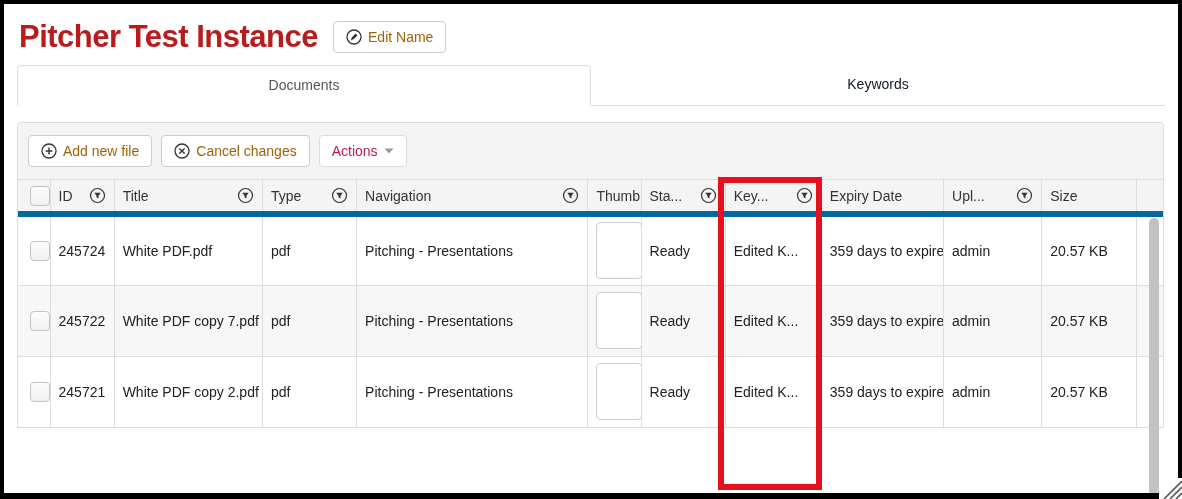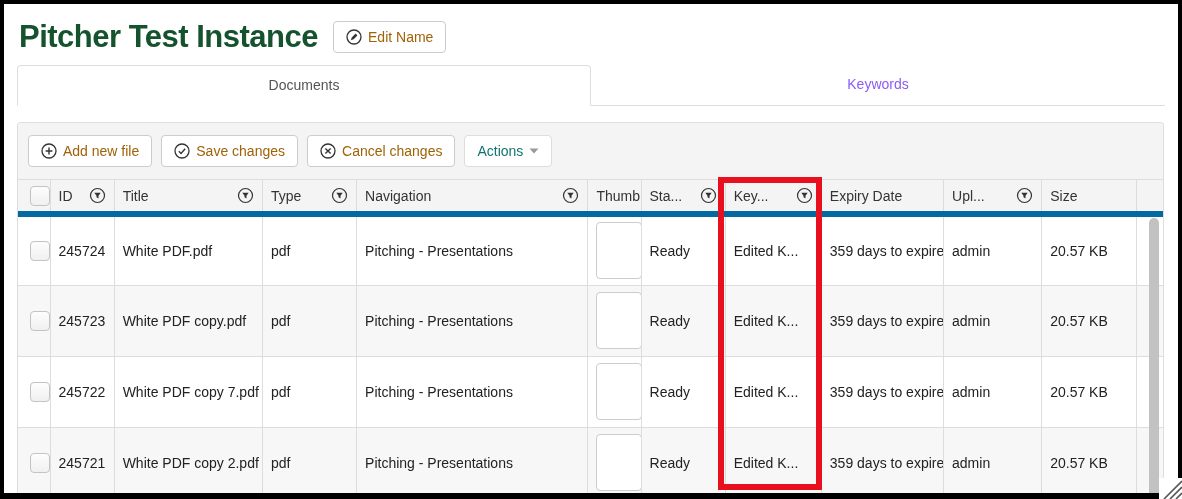--- a/index.html
+++ b/index.html
@@ -18,36 +18,36 @@
     position: absolute;
     left: 4px; top: 4px; right: 4px; bottom: 6px;
     background: #fff;
     overflow: hidden;
   }
   .page { padding: 10px 13px 0 13px; }
 
   
   .header-row { display: flex; align-items: center; gap: 15px; margin: 5px 0 10px 2px; }
   h1 {
-    font-size: 31px; font-weight: bold; color: #14532d; letter-spacing: -0.5px;
+    font-size: 31px; font-weight: bold; color: #b91c1c; letter-spacing: -0.5px;
   }
   .btn {
     display: inline-flex; align-items: center; gap: 6px;
     background: #fff; border: 1px solid #ccc; border-radius: 4px;
     padding: 7px 12px; font-size: 14px; color: #a16207;
     font-family: "Liberation Sans", sans-serif; cursor: pointer; white-space: nowrap;
   }
   .btn svg { flex: 0 0 auto; }
-  .btn.actions { color: #0f766e; border-color: #ddd; }
+  .btn.actions { color: #be185d; border-color: #ddd; }
 
   
   .tabs { display: flex; border-bottom: 1px solid #ddd; margin-top: 3px; }
   .tab {
     width: 50%; text-align: center; padding: 11px 0 12px;
-    font-size: 14px; color: #8b5cf6; cursor: pointer;
+    font-size: 14px; color: #0f172a; cursor: pointer;
   }
   .tab.active {
     background: #fff; color: #555;
     border: 1px solid #ddd; border-bottom: 1px solid transparent;
     border-radius: 4px 4px 0 0; margin-bottom: -1px;
   }
 
   
   .panel {
     width: 1147px; margin-top: 16px;
@@ -139,27 +139,20 @@
 
       <div class="panel">
 
         <div class="toolbar">
           <button class="btn">
             <svg width="16" height="16" viewBox="0 0 16 16">
               <circle cx="8" cy="8" r="7" fill="none" stroke="#333" stroke-width="1.3"></circle>
               <path d="M8 4.6 V11.4 M4.6 8 H11.4" stroke="#333" stroke-width="1.4" fill="none"></path>
             </svg>
             <span>Add new file</span>
-          </button>
-          <button class="btn">
-            <svg width="16" height="16" viewBox="0 0 16 16">
-              <circle cx="8" cy="8" r="7" fill="none" stroke="#333" stroke-width="1.3"></circle>
-              <path d="M4.8 8.3 L7 10.4 L11.2 5.8" stroke="#333" stroke-width="1.4" fill="none"></path>
-            </svg>
-            <span>Save changes</span>
           </button>
           <button class="btn">
             <svg width="16" height="16" viewBox="0 0 16 16">
               <circle cx="8" cy="8" r="7" fill="none" stroke="#333" stroke-width="1.3"></circle>
               <path d="M5.4 5.4 L10.6 10.6 M10.6 5.4 L5.4 10.6" stroke="#333" stroke-width="1.4" fill="none"></path>
             </svg>
             <span>Cancel changes</span>
           </button>
           <button class="btn actions">
             <span>Actions</span>
@@ -274,38 +267,20 @@
               <td>Edited K...</td>
               <td>359 days to expire</td>
               <td>admin</td>
               <td>20.57 KB</td>
               <td></td>
             </tr>
             <tr>
               <td>
                   <div class="checkbox"></div>
                 </td>
-              <td>245723</td>
-              <td>White PDF copy.pdf</td>
-              <td>pdf</td>
-              <td>Pitching - Presentations</td>
-              <td>
-                  <div class="thumb"></div>
-                </td>
-              <td>Ready</td>
-              <td>Edited K...</td>
-              <td>359 days to expire</td>
-              <td>admin</td>
-              <td>20.57 KB</td>
-              <td></td>
-            </tr>
-            <tr>
-              <td>
-                  <div class="checkbox"></div>
-                </td>
               <td>245722</td>
               <td>White PDF copy 7.pdf</td>
               <td>pdf</td>
               <td>Pitching - Presentations</td>
               <td>
                   <div class="thumb"></div>
                 </td>
               <td>Ready</td>
               <td>Edited K...</td>
               <td>359 days to expire</td>

